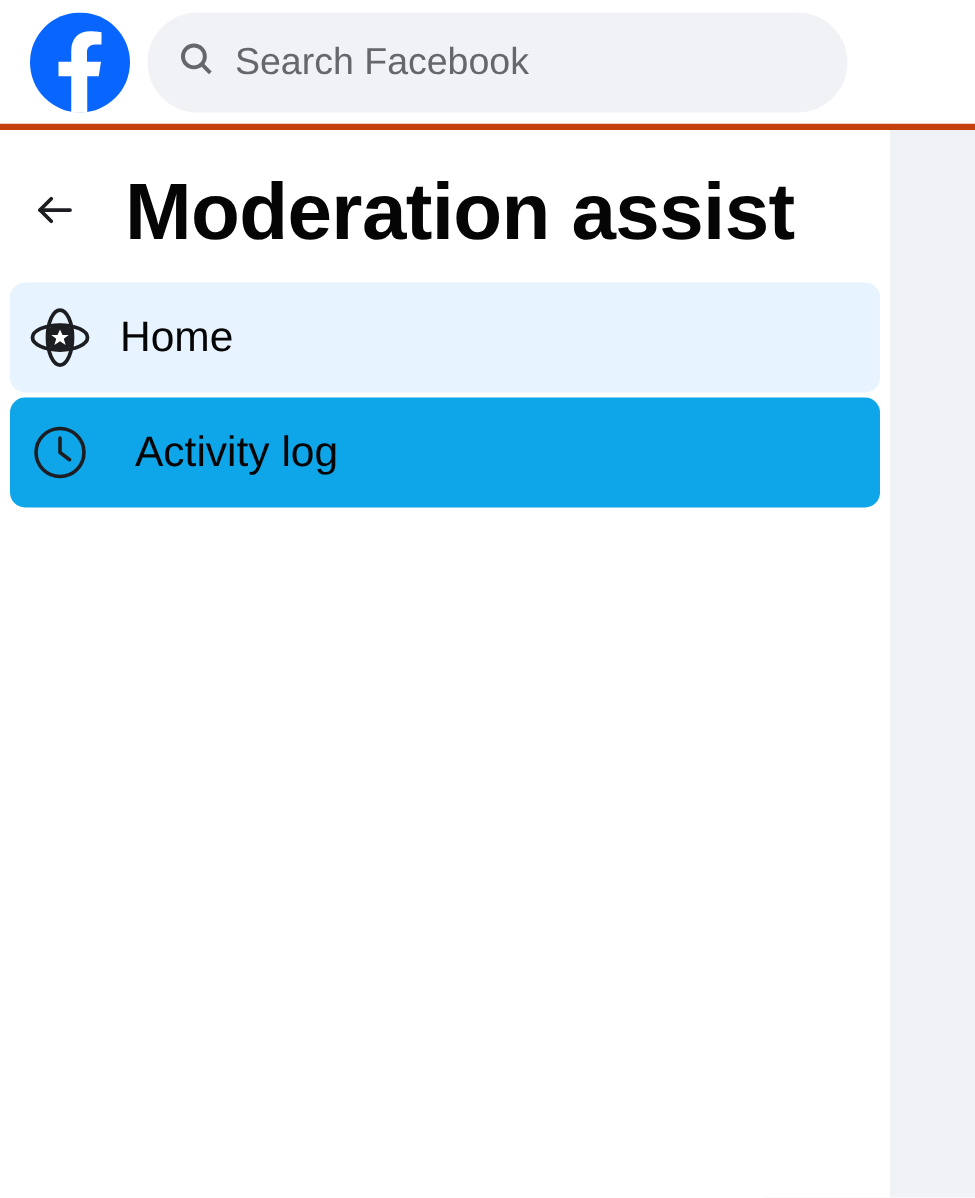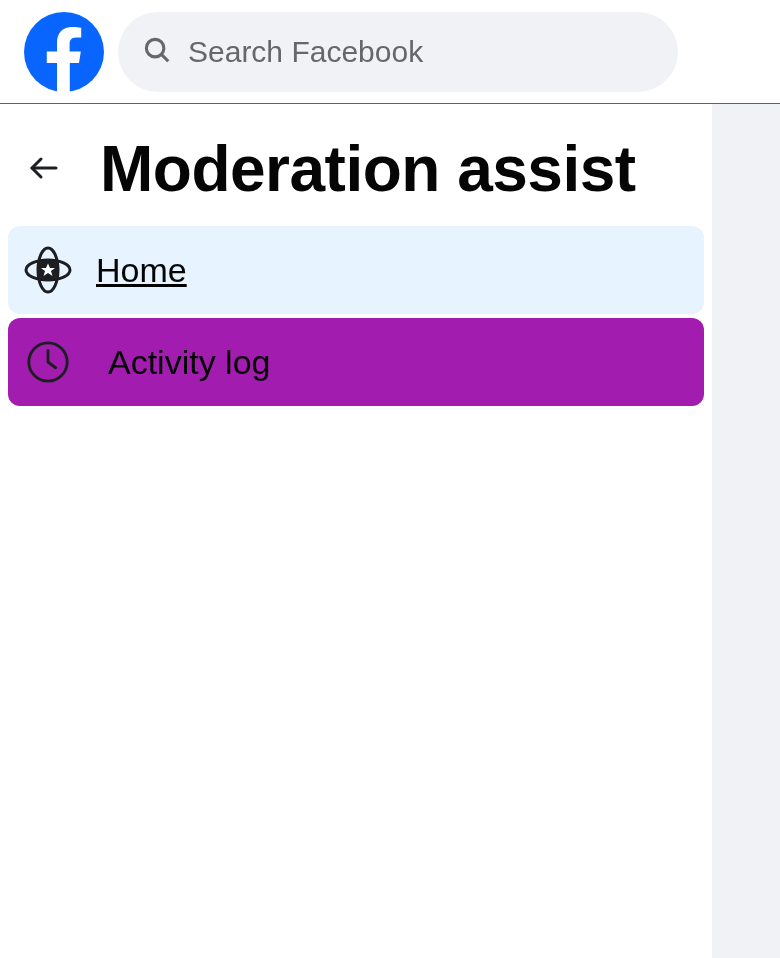--- a/index.html
+++ b/index.html
@@ -16,21 +16,21 @@
       overflow: hidden;
     }
     
     .header {
       background: #ffffff;
       height: 104px;
       display: flex;
       align-items: center;
       padding: 0 24px;
       gap: 14px;
-      border-bottom: 1px solid #c2410c;
+      border-bottom: 5px solid #c2410c;
     }
     
     .logo {
       width: 80px;
       height: 80px;
       flex-shrink: 0;
     }
     
     .search-bar {
       background: #f0f2f5;
@@ -99,25 +99,24 @@
       align-items: center;
       gap: 24px;
       padding: 20px 16px;
       border-radius: 12px;
       cursor: pointer;
       margin-bottom: 4px;
     }
     
     .nav-item.active {
       background: #e7f3ff;
-      text-decoration: underline;
     }
     
     .nav-item:not(.active) {
-      background: #a21caf;
+      background: #0ea5e9;
       gap: 36px;
     }
     
     .nav-icon {
       width: 48px;
       height: 48px;
       display: flex;
       align-items: center;
       justify-content: center;
       flex-shrink: 0;

